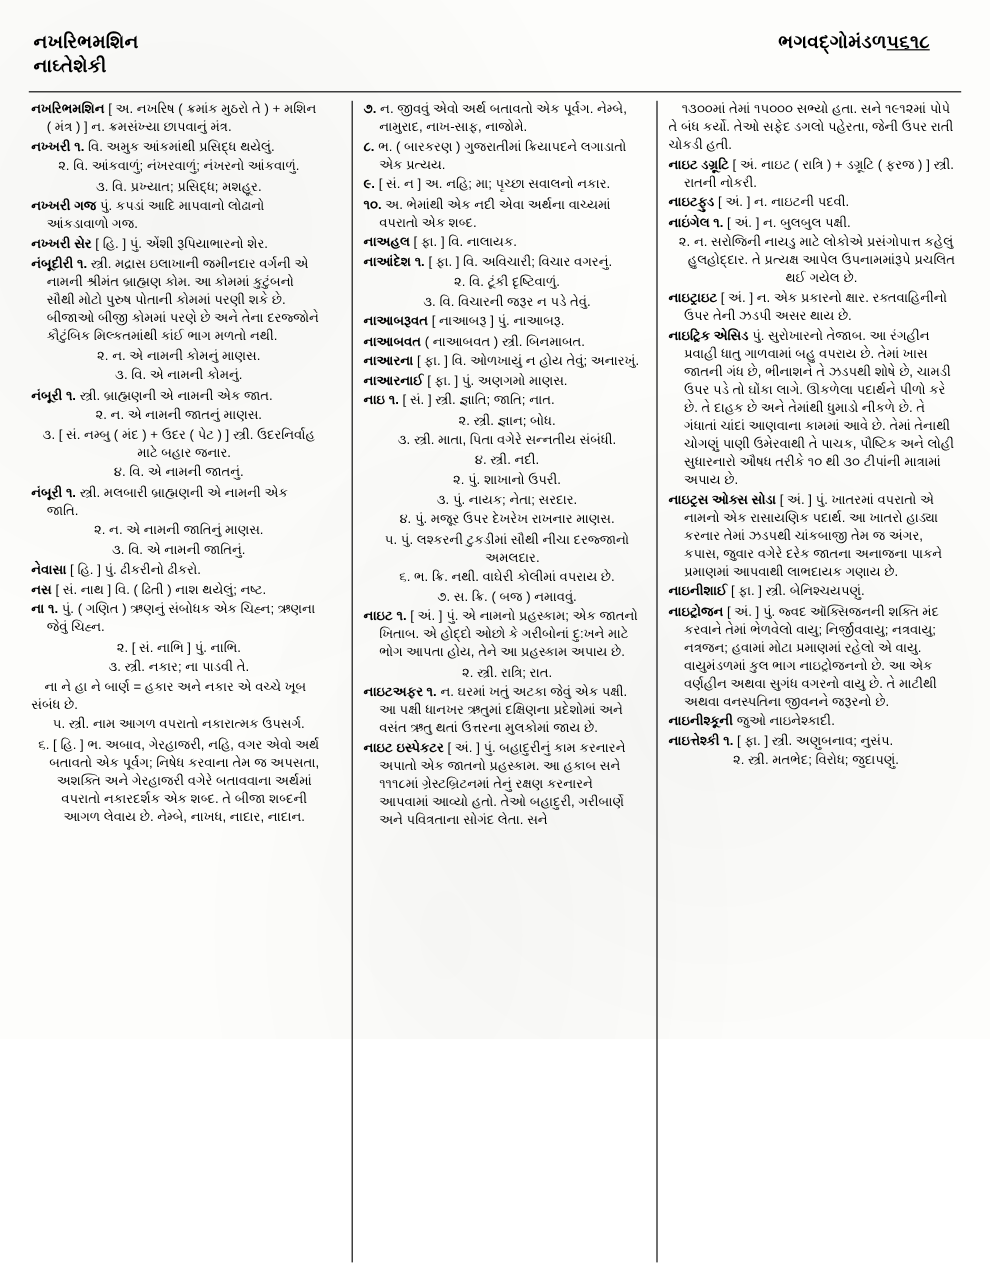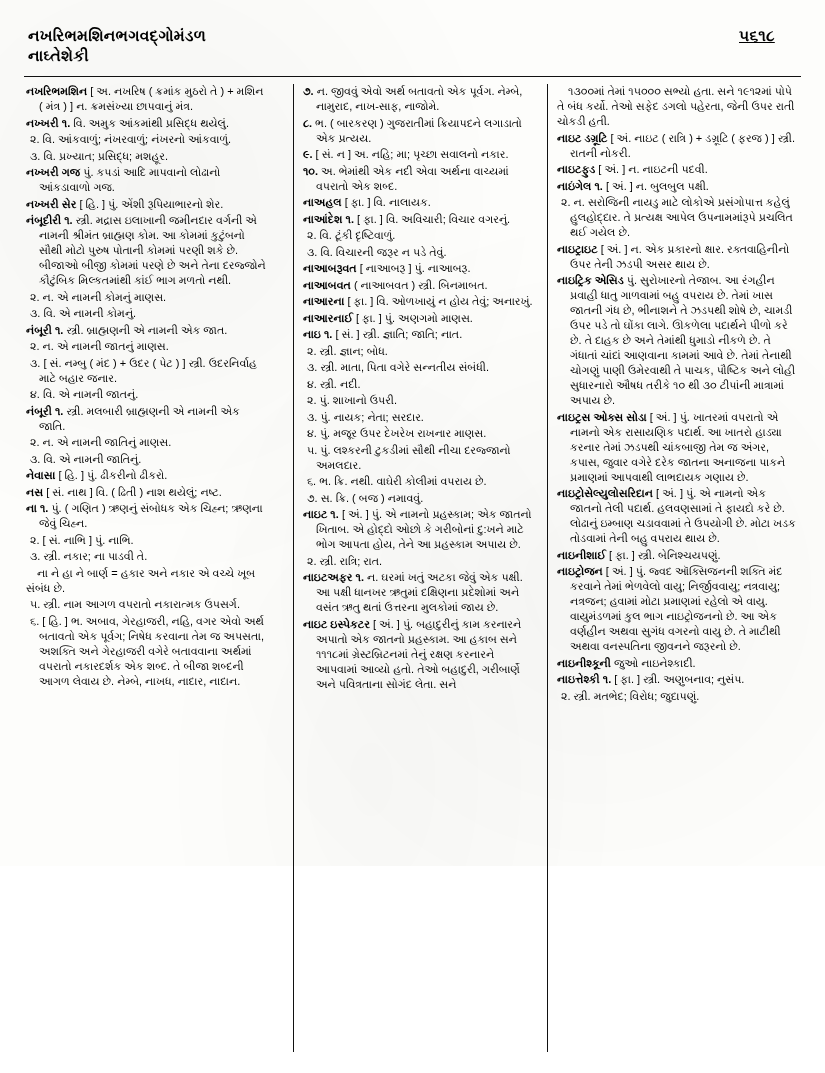--- a/index.html
+++ b/index.html
@@ -43,21 +43,21 @@
     font-weight: bold;
     letter-spacing: 0.2px;
     padding: 0 4px 0 6px;
     min-height: 44px;
   }
   .header-left {
     line-height: 1.28;
     text-align: left;
   }
   .header-center {
-    text-align: left;
+    text-align: right;
     padding-top: 1px;
     flex: 1;
   }
   .header-right {
     text-align: left;
     padding-top: 1px;
     min-width: 60px;
     text-decoration: underline;
   }
   .rule {
@@ -87,20 +87,21 @@
     text-align: left;
     text-indent: 0;
   }
   .entry.hang {
     padding-left: 13px;
     text-indent: -13px;
   }
   .entry.sub {
     padding-left: 13px;
     text-indent: -9px;
+    text-align: center;
   }
   .entry.cont {
     padding-left: 0;
     text-indent: 11px;
   }
   .hw {
     font-weight: bold;
   }
 </style>
 </head>
@@ -177,21 +178,20 @@
       </div>
     <div class="col c3">
         <div class="entry cont"><span>૧૩૦૦માં તેમાં ૧૫૦૦૦ સભ્યો હતા. સને ૧૯૧૨માં પોપે તે બંધ કર્યો. તેઓ સફેદ ડગલો પહેરતા, જેની ઉપર રાતી ચોકડી હતી.</span></div>
         <div class="entry hang"><span class="hw">નાઇટ ડગ્રૂટિ</span><span> [ અં. નાઇટ ( રાત્રિ ) + ડગ્રૂટિ ( ફરજ ) ] સ્ત્રી. રાતની નોકરી.</span></div>
         <div class="entry hang"><span class="hw">નાઇટફુડ</span><span> [ અં. ] ન. નાઇટની પદવી.</span></div>
         <div class="entry hang"><span class="hw">નાઇંગેલ ૧.</span><span> [ અં. ] ન. બુલબુલ પક્ષી.</span></div>
         <div class="entry sub"><span>૨. ન. સરોજિની નાયડુ માટે લોકોએ પ્રસંગોપાત્ત કહેલું હુલહોદ્દાર. તે પ્રત્યક્ષ આપેલ ઉપનામમાંરૂપે પ્રચલિત થઈ ગયેલ છે.</span></div>
         <div class="entry hang"><span class="hw">નાઇટ્રાઇટ</span><span> [ અં. ] ન. એક પ્રકારનો ક્ષાર. રક્તવાહિનીનો ઉપર તેની ઝડપી અસર થાય છે.</span></div>
         <div class="entry hang"><span class="hw">નાઇટ્રિક એસિડ</span><span> પું. સુરોખારનો તેજાબ. આ રંગહીન પ્રવાહી ધાતુ ગાળવામાં બહુ વપરાય છે. તેમાં ખાસ જાતની ગંધ છે, ભીનાશને તે ઝડપથી શોષે છે, ચામડી ઉપર પડે તો ઘોંકા લાગે. ઊકળેલા પદાર્થને પીળો કરે છે. તે દાહક છે અને તેમાંથી ધુમાડો નીકળે છે. તે ગંધાતાં ચાંદાં આણવાના કામમાં આવે છે. તેમાં તેનાથી ચોગણું પાણી ઉમેરવાથી તે પાચક, પૌષ્ટિક અને લોહી સુધારનારો ઔષધ તરીકે ૧૦ થી ૩૦ ટીપાંની માત્રામાં અપાય છે.</span></div>
         <div class="entry hang"><span class="hw">નાઇટ્રસ ઓક્સ સોડા</span><span> [ અં. ] પું. ખાતરમાં વપરાતો એ નામનો એક રાસાયણિક પદાર્થ. આ ખાતરો હાડ્યા કરનાર તેમાં ઝડપથી ચાંકબાજી તેમ જ અંગર, કપાસ, જુવાર વગેરે દરેક જાતના અનાજના પાકને પ્રમાણમાં આપવાથી લાભદાયક ગણાય છે.</span></div>
-        <div class="entry hang"><span class="hw">નાઇટ્રોસેલ્યુલોસરિદાન</span><span> [ અં. ] પું. એ નામનો એક જાતનો તેલી પદાર્થ. હલવણસામાં તે ફાયદો કરે છે. લોઢાનું ઇમ્બાણ ચડાવવામાં તે ઉપયોગી છે. મોટા ખડક તોડવામાં તેની બહુ વપરાય થાય છે.</span></div>
         <div class="entry hang"><span class="hw">નાઇનીશાઈ</span><span> [ ફા. ] સ્ત્રી. બેનિશ્ચયપણું.</span></div>
         <div class="entry hang"><span class="hw">નાઇટ્રોજન</span><span> [ અં. ] પું. જ્વદ ઑક્સિજનની શક્તિ મંદ કરવાને તેમાં ભેળવેલો વાયુ; નિર્જીવવાયુ; નત્રવાયુ; નત્રજન; હવામાં મોટા પ્રમાણમાં રહેલો એ વાયુ. વાયુમંડળમાં કુલ ભાગ નાઇટ્રોજનનો છે. આ એક વર્ણહીન અથવા સુગંધ વગરનો વાયુ છે. તે માટીથી અથવા વનસ્પતિના જીવનને જરૂરનો છે.</span></div>
         <div class="entry hang"><span class="hw">નાઇનીશ્કૂની</span><span> જુઓ નાઇનેશ્કાદી.</span></div>
         <div class="entry hang"><span class="hw">નાઇત્તેશ્કી ૧.</span><span> [ ફા. ] સ્ત્રી. અણુબનાવ; નુસંપ.</span></div>
         <div class="entry sub"><span>૨. સ્ત્રી. મતભેદ; વિરોધ; જુદાપણું.</span></div>
       </div>
   </div>
 </div>
 
 </body></html>

